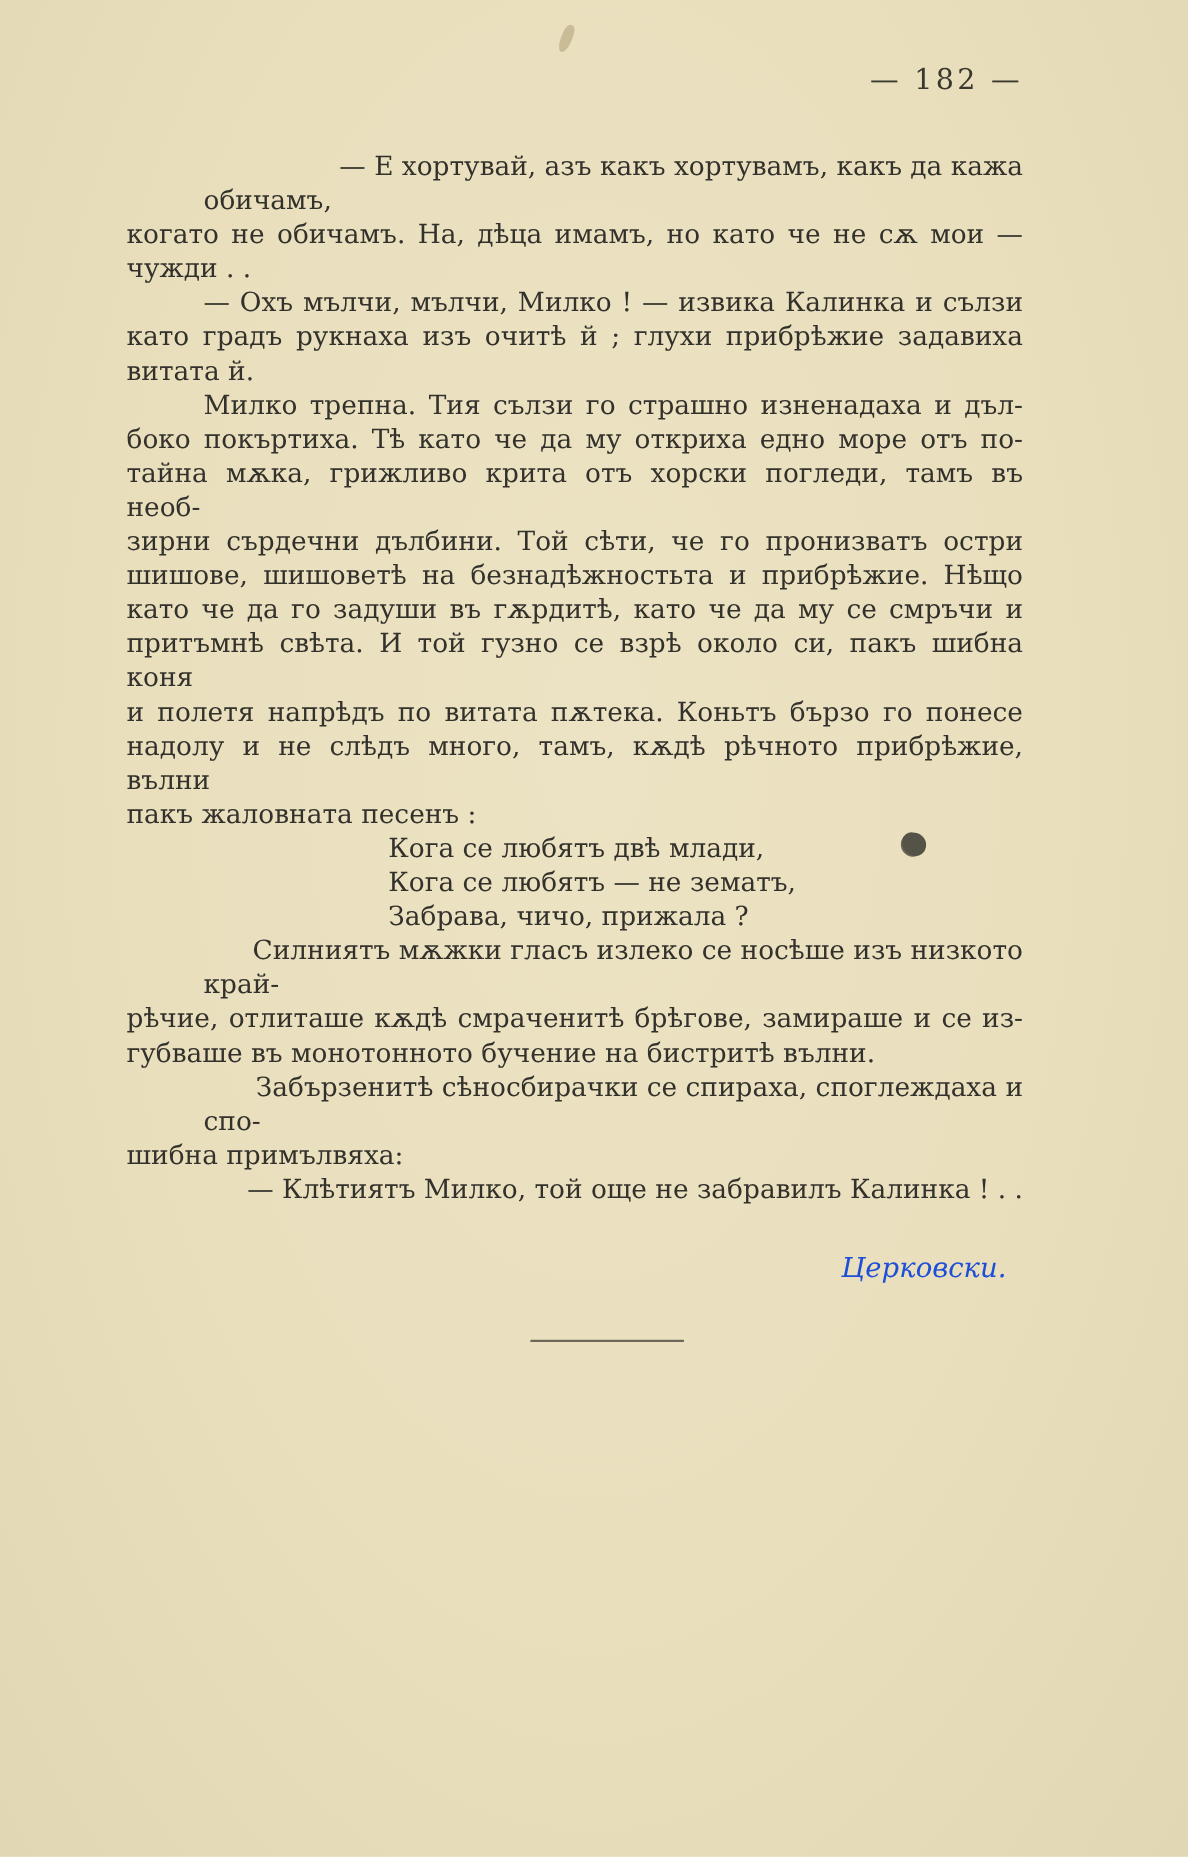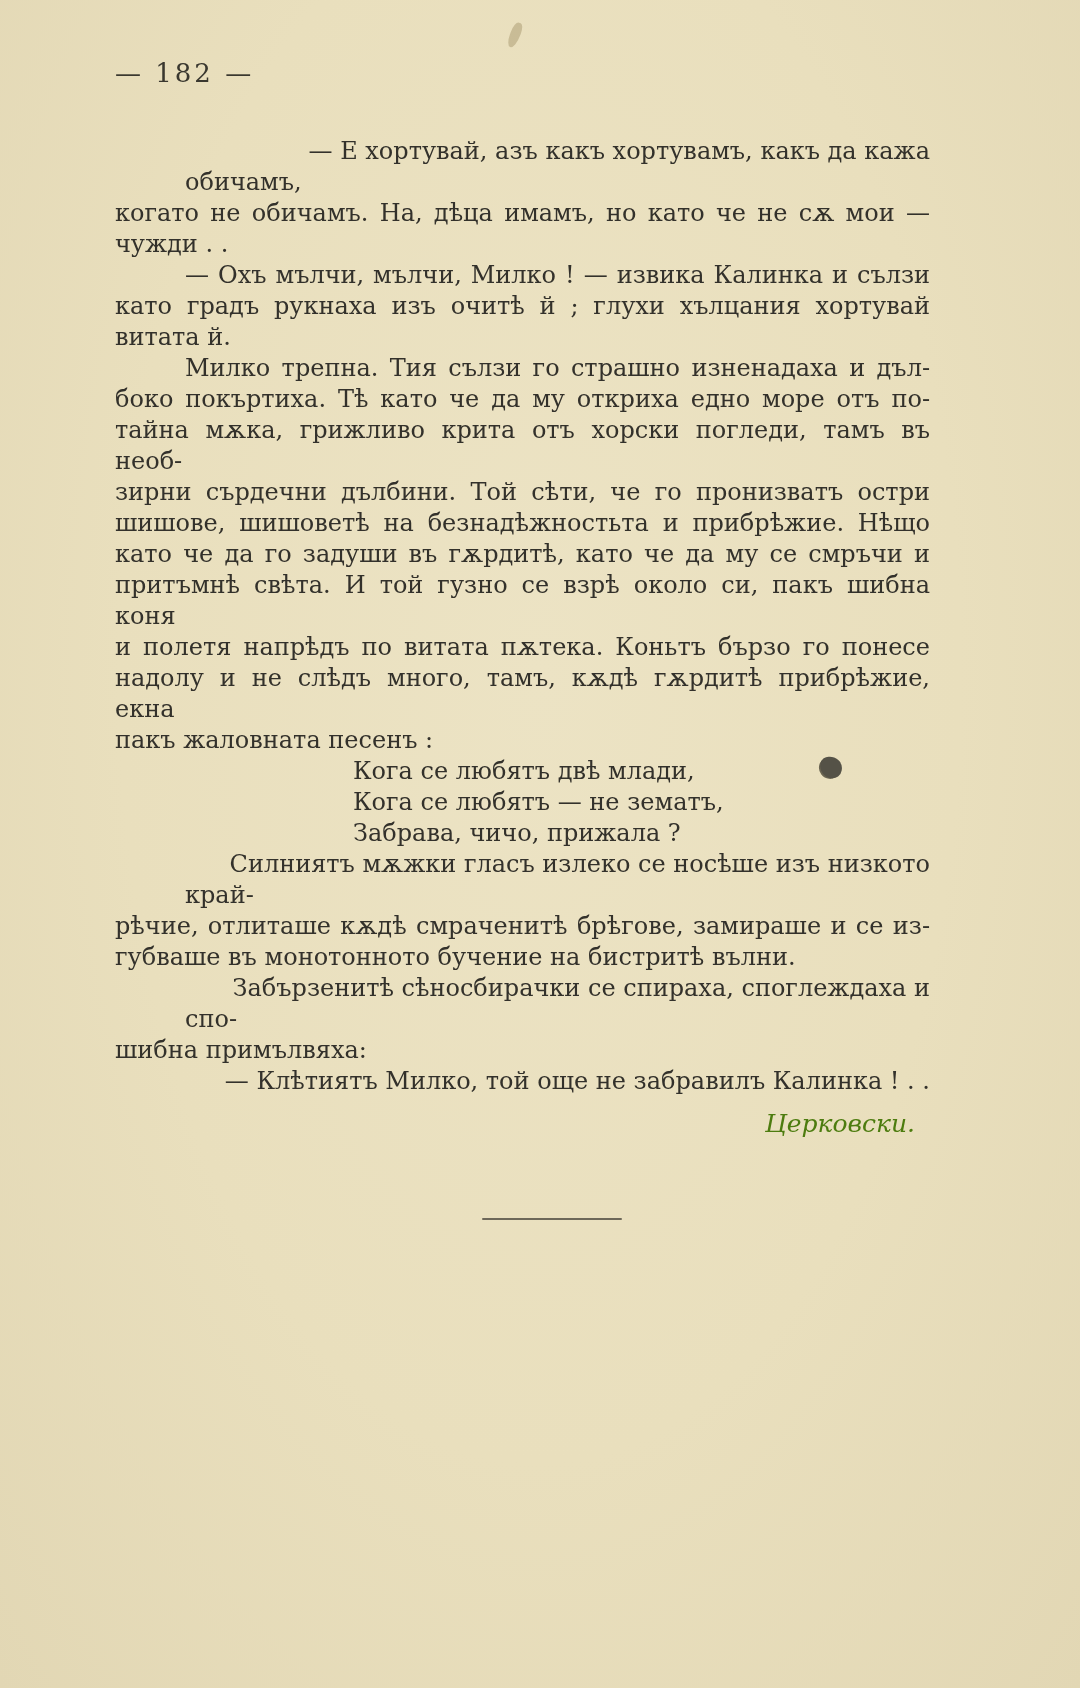--- a/index.html
+++ b/index.html
@@ -5,33 +5,33 @@
   :root { --paper:#ebe2c1; --ink:#33312b; }
   html,body { margin:0; padding:0; }
   body {
     width:1080px; height:1688px; position:relative; overflow:hidden;
     background: radial-gradient(ellipse at 50% 40%, #ece3c4 0%, #e9dfbd 55%, #e2d7b4 100%);
     font-family:"DejaVu Serif","Liberation Serif",serif;
     color:var(--ink);
   }
   .page-number {
     position:absolute; top:58px; left:115px; width:815px;
-    text-align:left; font-size:26px; letter-spacing:3px; color:#3a382f;
+    text-align:right; font-size:26px; letter-spacing:3px; color:#3a382f;
   }
   .content {
     position:absolute; top:136px; left:115px; width:815px;
     font-size:24px; line-height:31px; color:var(--ink);
   }
   .tline { min-height:31px; }
   .just { text-align:justify; text-align-last:justify; }
   .ind { padding-left:70px;text-align:right; }
   .verse-line { padding-left:238px; }
   .signature {
-    margin-top:11px; text-align:right; padding-right:15px;
-    font-style:italic; font-size:25px; color:#4d7c0f;
+    margin-top:40px; text-align:right; padding-right:15px;
+    font-style:italic; font-size:25px; color:#1d4ed8;
   }
   .divider {
     position:absolute; top:1218px; left:482px; width:140px; height:2px;
     background:#6d6859; border-radius:1px;
   }
   .ink-smudge {
     position:absolute; top:757px; left:820px; width:22px; height:21px;
     background:#3c3a33; border-radius:40% 55% 45% 60%;
     box-shadow:-2px 2px 0 -1px #55503f; transform:rotate(8deg); opacity:.85;
   }
@@ -47,32 +47,32 @@
 <div class="top-speck"></div>
 
 <div class="page-number">— 182 —</div>
 
 <div class="content">
   <div class="tline just ind">— Е хортувай, азъ какъ хортувамъ, какъ да кажа обичамъ,</div>
   <div class="tline just">когато не обичамъ. На, дѣца имамъ, но като че не сѫ мои —</div>
   <div class="tline">чужди . .</div>
 
   <div class="tline just ind">— Охъ мълчи, мълчи, Милко ! — извика Калинка и сълзи</div>
-  <div class="tline just">като градъ рукнаха изъ очитѣ й ; глухи хълцания хортувай</div>
+  <div class="tline just">като градъ рукнаха изъ очитѣ й ; глухи прибрѣжие задавиха</div>
   <div class="tline">витата й.</div>
 
   <div class="tline just ind">Милко трепна. Тия сълзи го страшно изненадаха и дъл-</div>
   <div class="tline just">боко покъртиха. Тѣ като че да му откриха едно море отъ по-</div>
   <div class="tline just">тайна мѫка, грижливо крита отъ хорски погледи, тамъ въ необ-</div>
   <div class="tline just">зирни сърдечни дълбини. Той сѣти, че го пронизватъ остри</div>
   <div class="tline just">шишове, шишоветѣ на безнадѣжностьта и прибрѣжие. Нѣщо</div>
   <div class="tline just">като че да го задуши въ гѫрдитѣ, като че да му се смръчи и</div>
   <div class="tline just">притъмнѣ свѣта. И той гузно се взрѣ около си, пакъ шибна коня</div>
   <div class="tline just">и полетя напрѣдъ по витата пѫтека. Коньтъ бързо го понесе</div>
-  <div class="tline just">надолу и не слѣдъ много, тамъ, кѫдѣ гѫрдитѣ прибрѣжие, екна</div>
+  <div class="tline just">надолу и не слѣдъ много, тамъ, кѫдѣ рѣчното прибрѣжие, вълни</div>
   <div class="tline">пакъ жаловната песенъ :</div>
 
   <div class="tline verse-line">Кога се любятъ двѣ млади,</div>
   <div class="tline verse-line">Кога се любятъ — не зематъ,</div>
   <div class="tline verse-line">Забрава, чичо, прижала ?</div>
 
   <div class="tline just ind">Силниятъ мѫжки гласъ излеко се носѣше изъ низкото край-</div>
   <div class="tline just">рѣчие, отлиташе кѫдѣ смраченитѣ брѣгове, замираше и се из-</div>
   <div class="tline">губваше въ монотонното бучение на бистритѣ вълни.</div>
 

